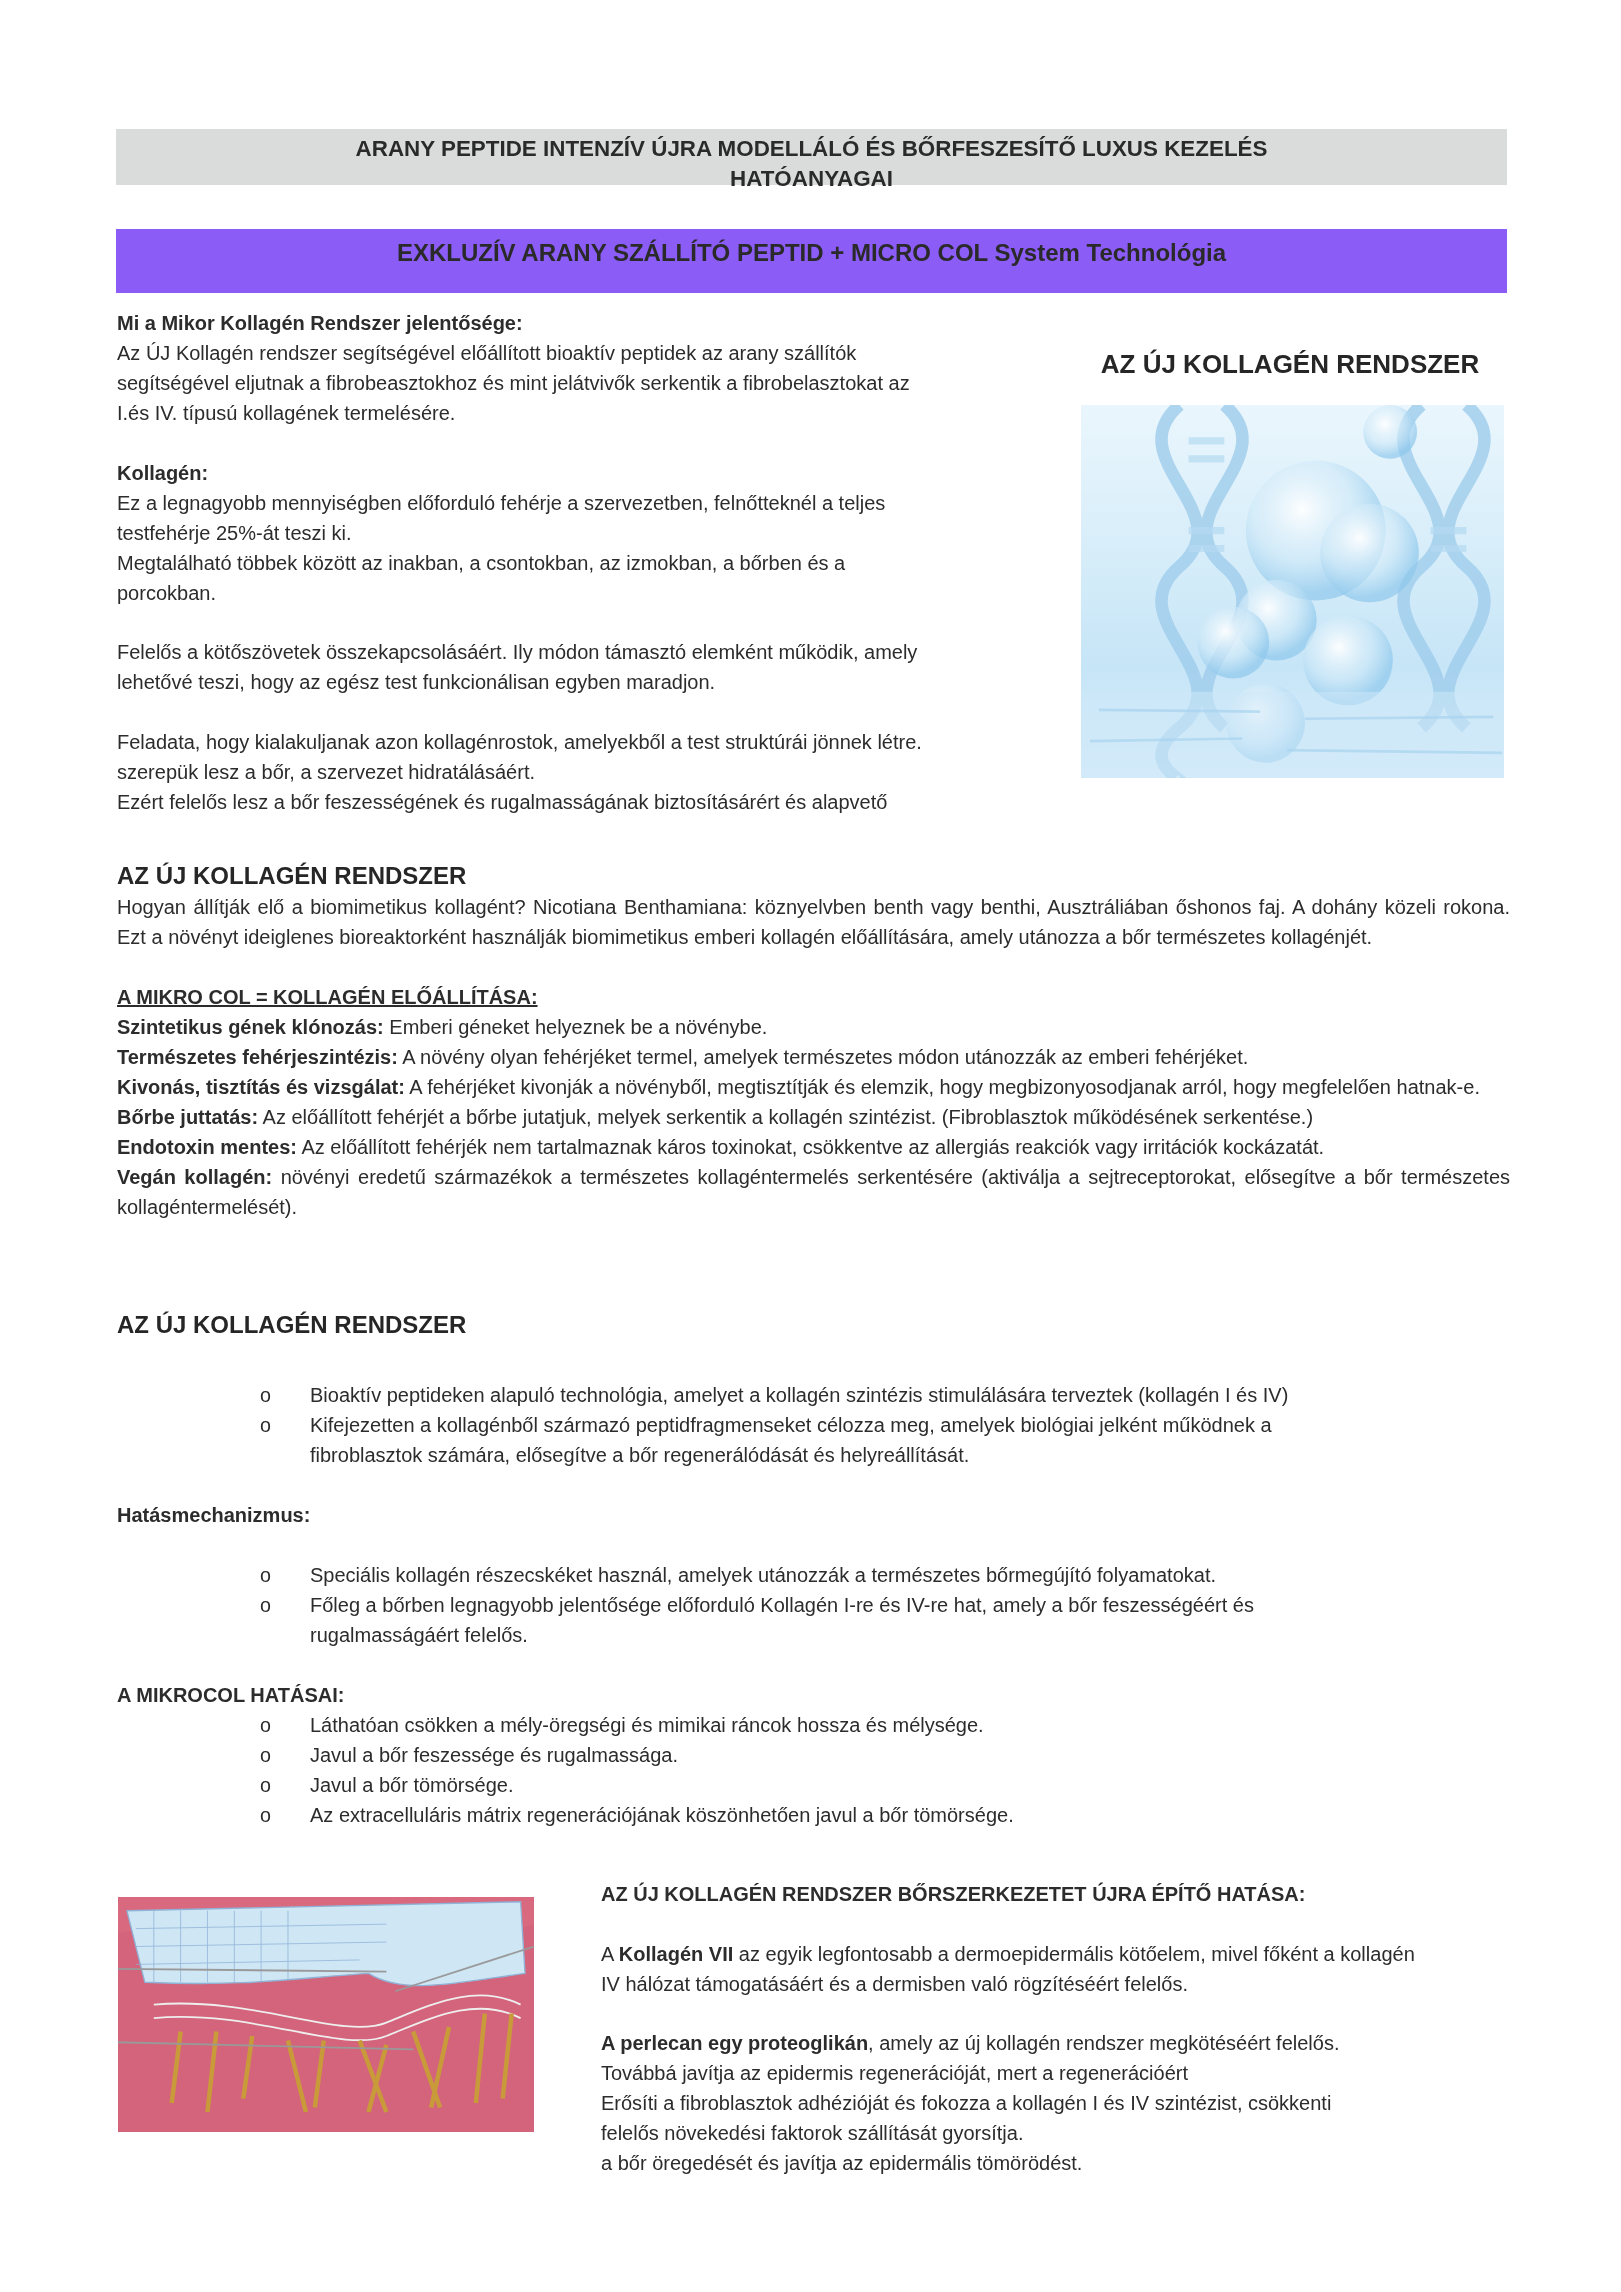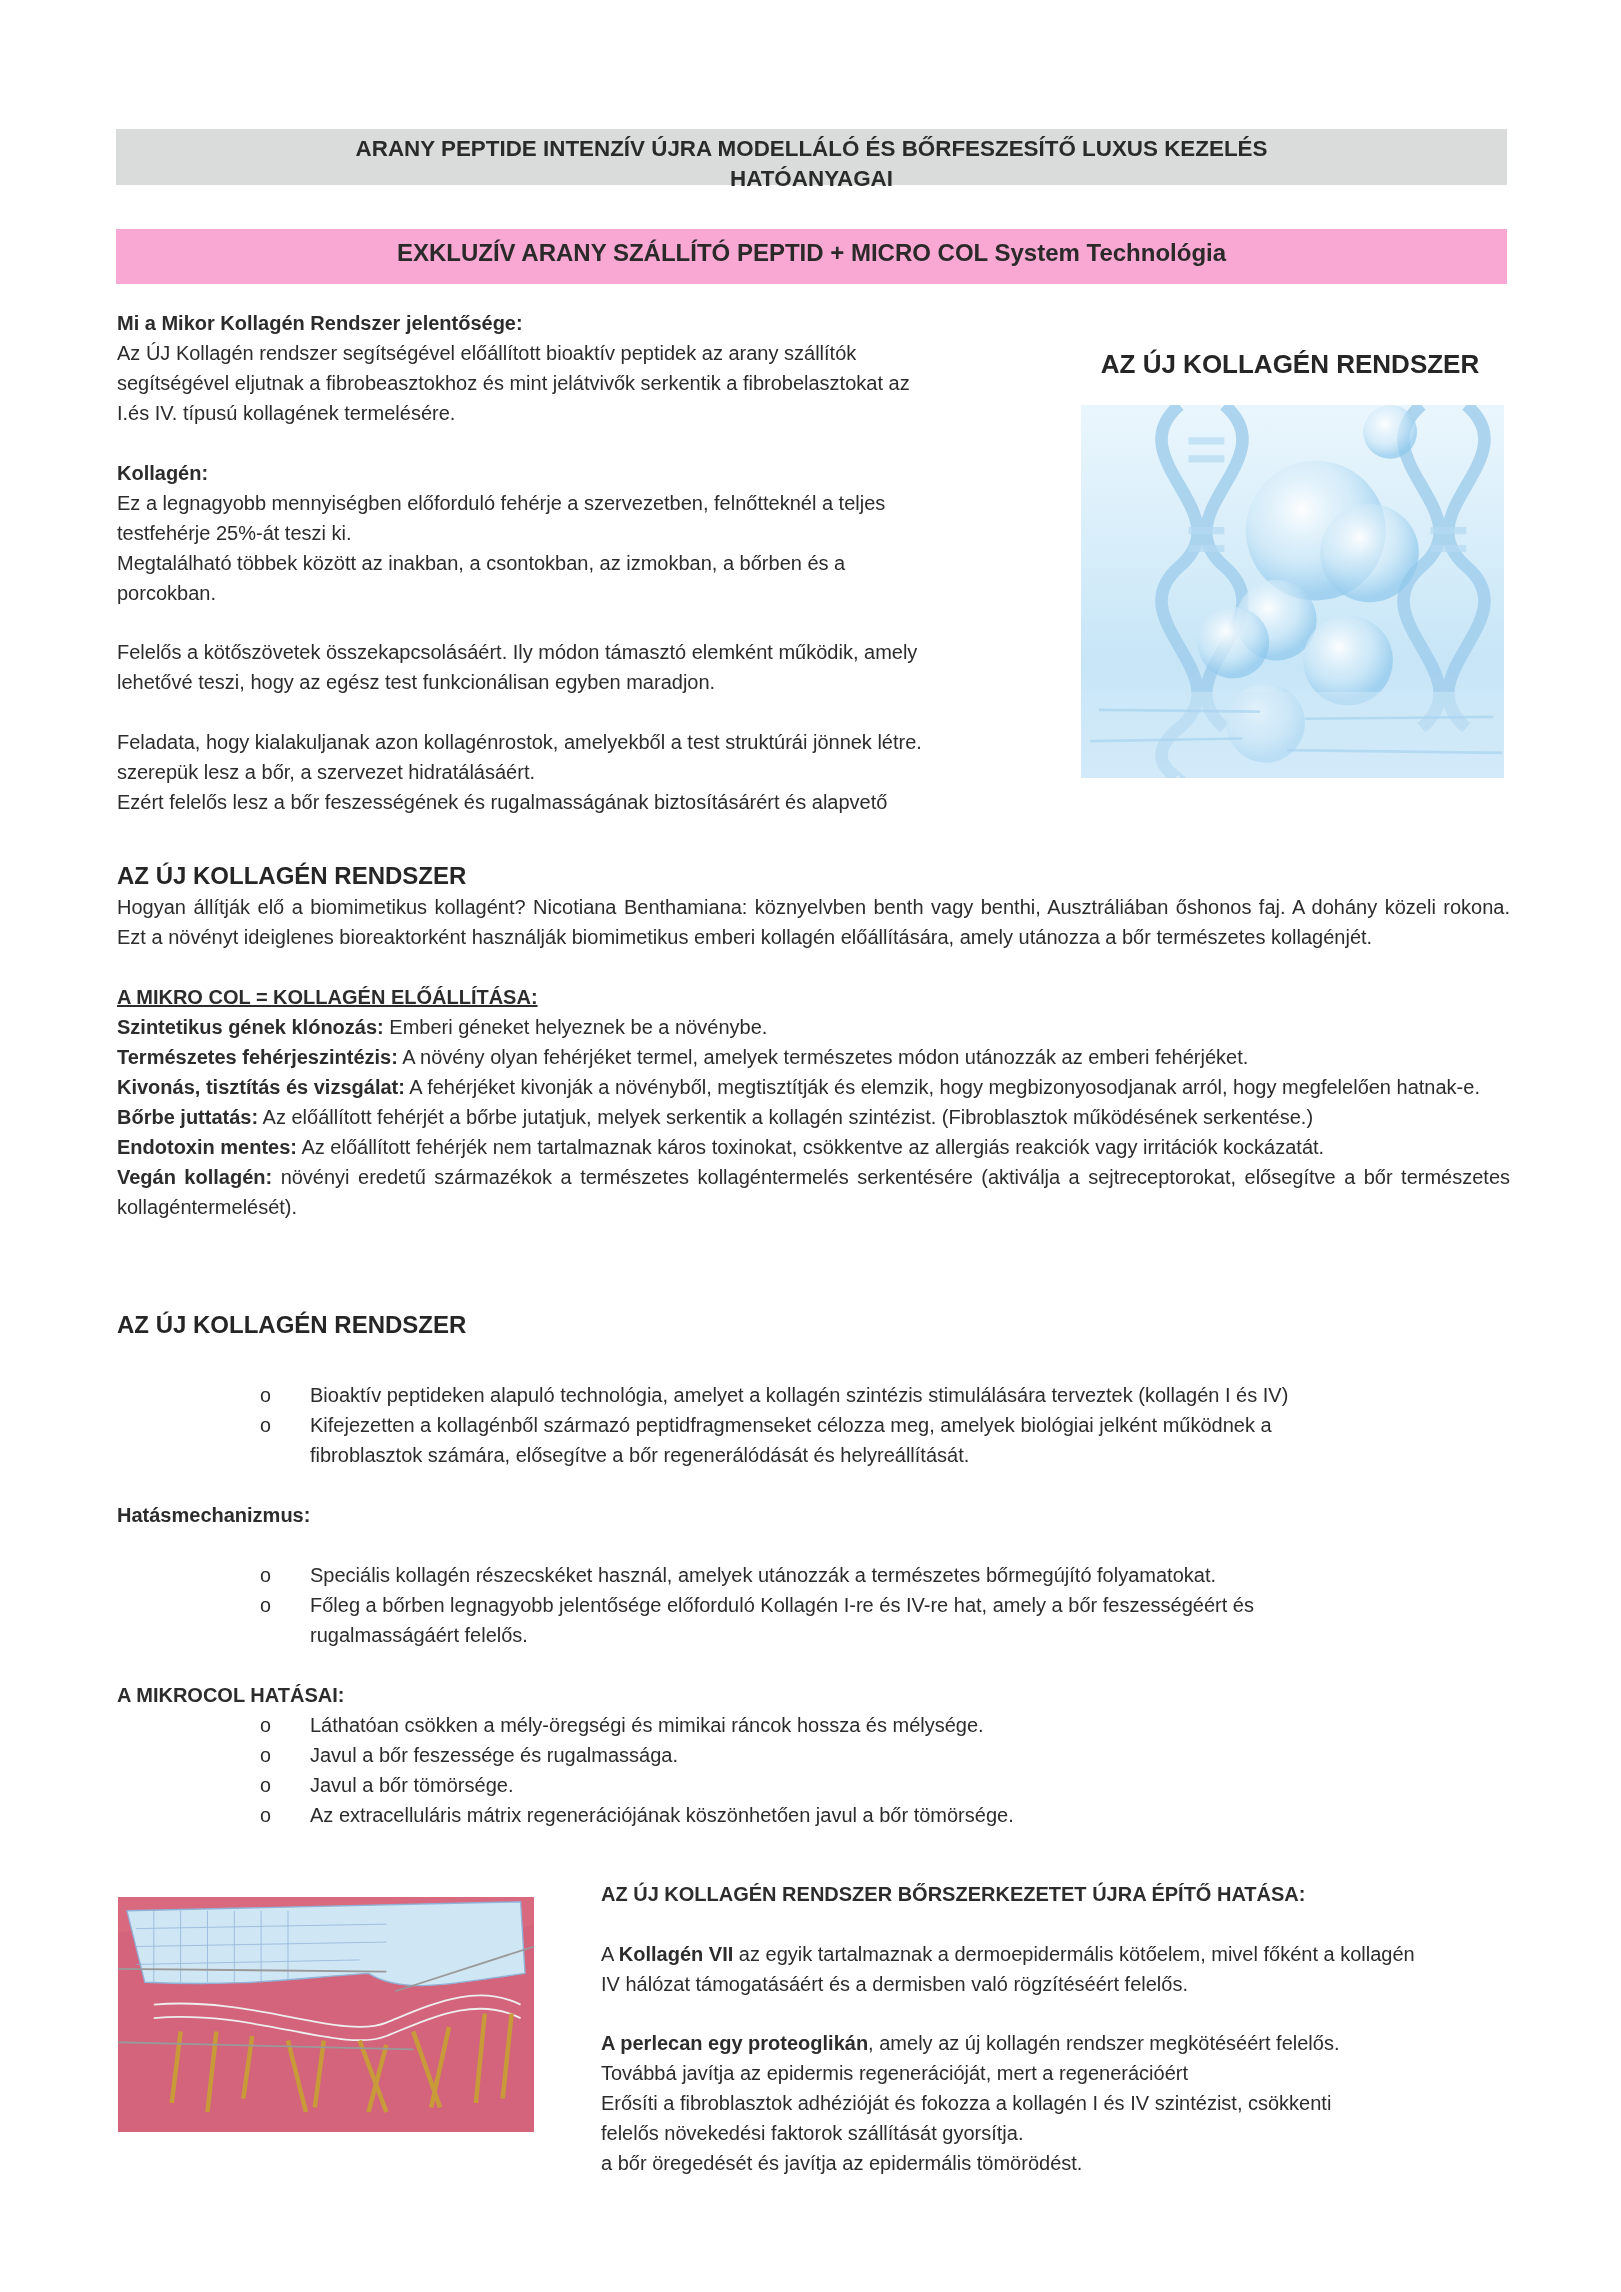--- a/index.html
+++ b/index.html
@@ -9,22 +9,22 @@
     color: #222222;
   }
   .abs { position: absolute; }
   .banner-gray {
     left: 116px; top: 129px; width: 1391px; height: 56px;
     background: #dadbdb;
     text-align: center; font-weight: bold; font-size: 22.4px; line-height: 29.6px;
     color: #2a2a2a; padding-top: 5.4px; box-sizing: border-box;
   }
   .banner-blue {
-    left: 116px; top: 229px; width: 1391px; height: 55px;
-    background: #f9a8d4;
+    left: 116px; top: 229px; width: 1391px; height: 64px;
+    background: #8b5cf6;
     text-align: center; font-weight: bold; font-size: 24px; line-height: 48px;
     color: #2a2a2a;
   }
   .body-text { font-size: 20px; line-height: 30px; color: #2c2c2c; }
   .b { font-weight: bold; }
   .intro { left: 117px; top: 308px; width: 922px; }
   .intro p { margin: 0; }
   .gap { height: 29.6px; }
   .side-title {
     left: 1084px; top: 349px; width: 412px; text-align: center;
@@ -197,21 +197,21 @@
       <line x1="0" y1="80" x2="300" y2="83"></line>
       <line x1="0" y1="162" x2="330" y2="170"></line>
       <line x1="310" y1="105" x2="465" y2="55"></line>
     </g>
   </svg>
 </div>
 
 <div class="abs right-block body-text">
   <p class="b">AZ ÚJ  KOLLAGÉN RENDSZER BŐRSZERKEZETET ÚJRA ÉPÍTŐ HATÁSA:</p>
   <div class="gap"></div>
-  <p><span>A </span><span class="b">Kollagén VII</span><span> az egyik tartalmaznak a dermoepidermális kötőelem, mivel főként a kollagén</span></p>
+  <p><span>A </span><span class="b">Kollagén VII</span><span> az egyik legfontosabb a dermoepidermális kötőelem, mivel főként a kollagén</span></p>
   <p>IV hálózat támogatásáért és a dermisben való rögzítéséért felelős.</p>
   <div class="gap"></div>
   <p><span class="b">A perlecan egy proteoglikán</span><span>, amely az új kollagén rendszer megkötéséért felelős.</span></p>
   <p>Továbbá  javítja az epidermis regenerációját, mert a regenerációért</p>
   <p>Erősíti a fibroblasztok adhézióját és fokozza a kollagén I és IV szintézist, csökkenti</p>
   <p>felelős növekedési faktorok szállítását  gyorsítja.</p>
   <p>a bőr öregedését és javítja az epidermális tömörödést.</p>
 </div>
 
 

